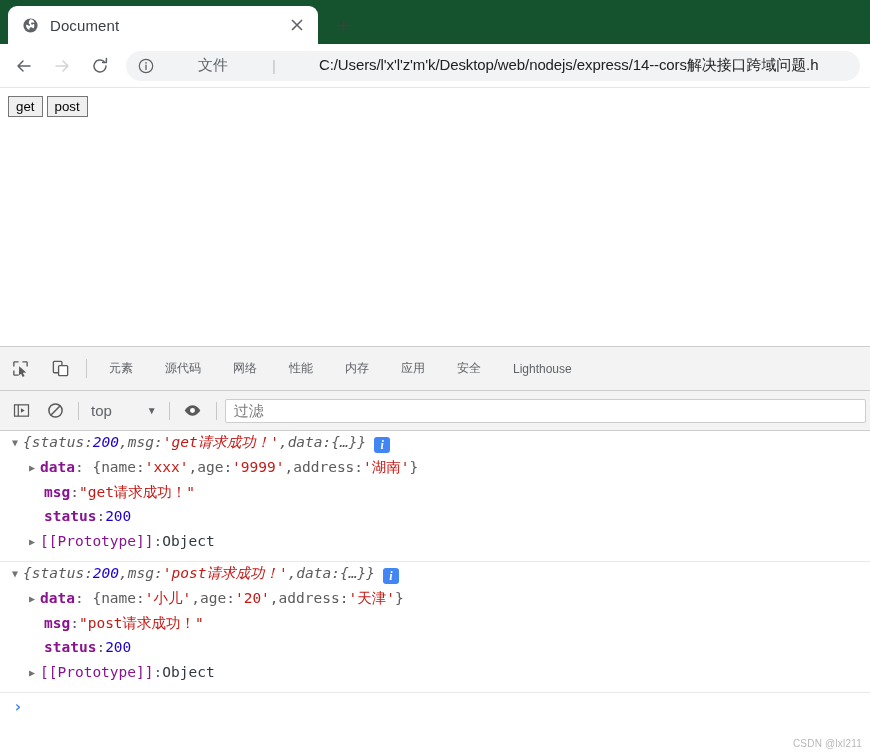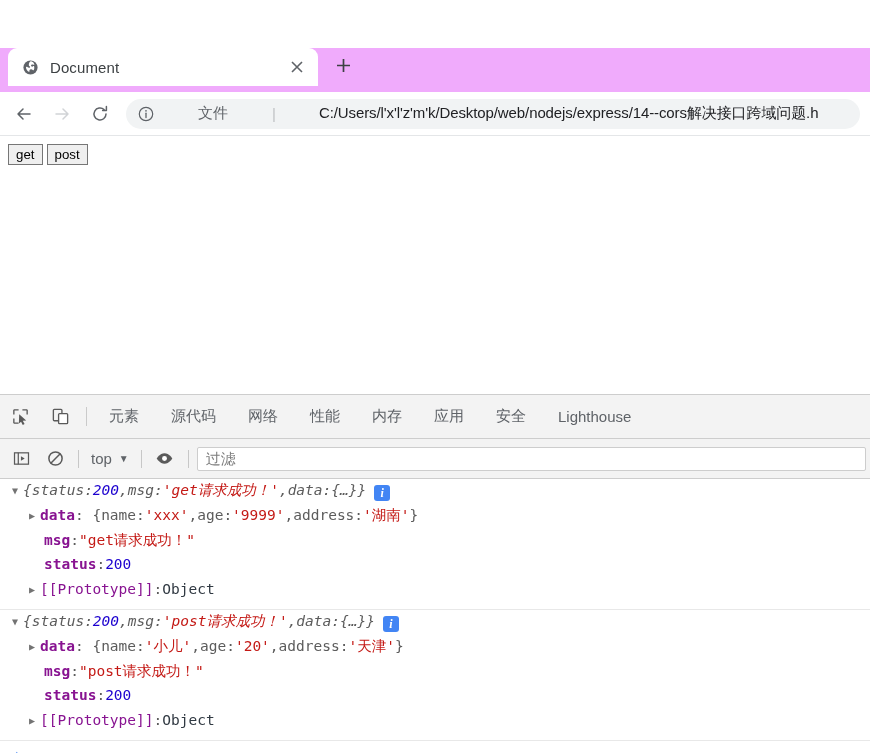--- a/index.html
+++ b/index.html
@@ -9,26 +9,25 @@
     overflow: hidden;
     background: #ffffff;
     font-family: "Liberation Sans", "DejaVu Sans", sans-serif;
   }
 
   
   #browser-window { width: 870px; height: 753px; position: relative; background:#fff; }
 
   #tabstrip {
     height: 44px;
-    background: #f0abfc;
-    display: flex;
-    align-items: flex-start;
+    background: #14532d;
+    display: flex;
+    align-items: flex-end;
     padding-left: 8px;
     position: relative;
-    margin-top: 48px;
   }
   #tab-active {
     width: 310px;
     height: 38px;
     background: #ffffff;
     border-radius: 9px 9px 0 0;
     display: flex;
     align-items: center;
     padding: 0 8px 0 14px;
     position: relative;
@@ -148,21 +147,21 @@
     flex: 0 0 auto;
   }
   .dt-vsep {
     width: 1px; background: #cacaca;
     margin: 12px 6px;
     flex: 0 0 auto;
   }
   .dt-tab {
     display: flex; align-items: center; justify-content: center;
     padding: 0 16px;
-    font-size: 15px;
+    font-size: 12px;
     color: #5f6368;
     white-space: nowrap;
     flex: 0 0 auto;
     position: relative;
     text-align: center;
   }
   .dt-tab.active {
     background: #ffffff;
     color: #202124;
   }
@@ -189,20 +188,21 @@
     color: #5a5a5a;
     flex: 0 0 auto;
   }
   .ct-sep { width:1px; height:18px; background:#c7c7c7; margin: 0 6px; flex:0 0 auto; }
   #context-selector {
     display: flex; align-items: center;
     font-size: 15px; color: #5f6368;
     padding: 0 6px;
     flex: 0 0 auto;
     white-space: nowrap;
+    gap: 28px;
   }
   #context-selector .caret { margin-left: 7px; font-size: 10px; }
   #filter-input {
     flex: 1 1 auto;
     height: 24px;
     background: #ffffff;
     border: 1px solid #cdcdcd;
     border-radius: 2px;
     font-size: 15px;
     color: #202124;

